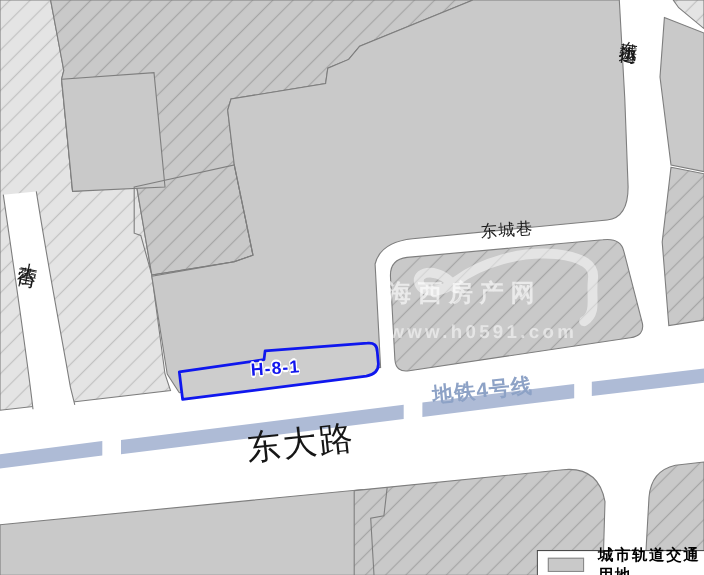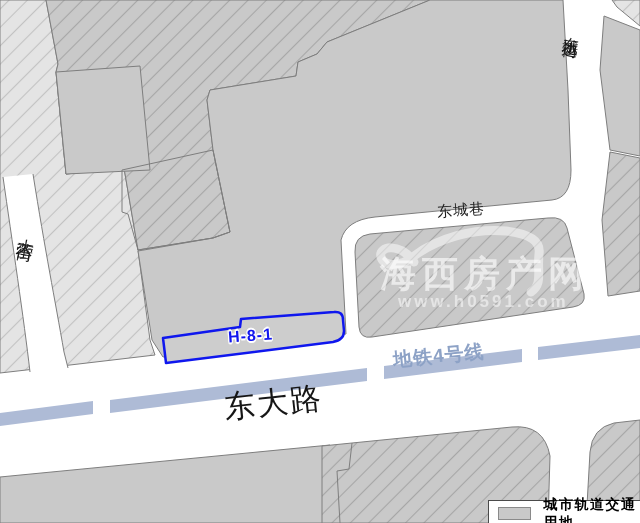--- a/index.html
+++ b/index.html
@@ -11,21 +11,21 @@
   #stage svg{position:absolute;left:0;top:0;}
   .lbl{position:absolute;white-space:nowrap;color:#1a1a1a;line-height:1;}
   .v{writing-mode:vertical-rl;text-orientation:upright;}
   .street{font-size:17px;letter-spacing:3px;}
   .street-sm{font-size:16px;letter-spacing:2px;}
   .lane{font-size:15px;letter-spacing:1px;transform:rotate(-4deg);}
   .mainroad{font-size:31px;letter-spacing:2px;color:#161616;transform:rotate(-6deg);}
   .metro{font-size:19px;font-weight:bold;color:#8da2c6;letter-spacing:1px;transform:rotate(-5.5deg);}
   .parcel{font-size:16px;font-weight:bold;color:#1216ee;letter-spacing:1px;transform:rotate(-4deg);
     text-shadow:-1px -1px 0 #fff,1px -1px 0 #fff,-1px 1px 0 #fff,1px 1px 0 #fff,0 2px 0 #fff,0 -2px 0 #fff;}
-  .wm-name{font-size:36px;font-weight:bold;color:rgba(255,255,255,0.62);letter-spacing:6px;margin-left:28px;}
+  .wm-name{font-size:22px;font-weight:bold;color:rgba(255,255,255,0.62);letter-spacing:6px;}
   .wm-url{font-size:17px;font-weight:bold;color:rgba(255,255,255,0.52);letter-spacing:3px;}
   #legend{
     position:absolute;left:488px;top:500px;width:160px;height:30px;
     background:#ffffff;border:1px solid #4a4a4a;display:flex;align-items:center;
   }
   #legend .swatch{display:inline-block;width:36px;height:11px;background:#c9c9c9;
     border:1px solid #8a8a8a;margin-left:9px;margin-right:13px;margin-top:-5px;}
   #legend .cap{font-size:14px;font-weight:600;color:#000;letter-spacing:1.5px;margin-top:-5px;}
 </style>
 </head>
@@ -94,20 +94,20 @@
 
   <div class="lbl lane" style="left:437px;top:202px;">东城巷</div>
 
   <div class="lbl mainroad" style="left:224px;top:387px;">东大路</div>
 
   <div class="lbl metro" style="left:393px;top:346px;">地铁4号线</div>
 
   <div class="lbl parcel" style="left:228px;top:328px;">H-8-1</div>
 
   <div class="lbl wm-name" style="left:352px;top:256px;">海西房产网</div>
-  <div class="lbl wm-url" style="left:354px;top:293px;margin-left:44px;">www.h0591.com</div>
+  <div class="lbl wm-url" style="left:354px;top:293px;">www.h0591.com</div>
 
   <div id="legend">
     <span class="swatch"></span>
     <span class="cap">城市轨道交通用地</span>
   </div>
 
 </div>
 
 </body></html>

